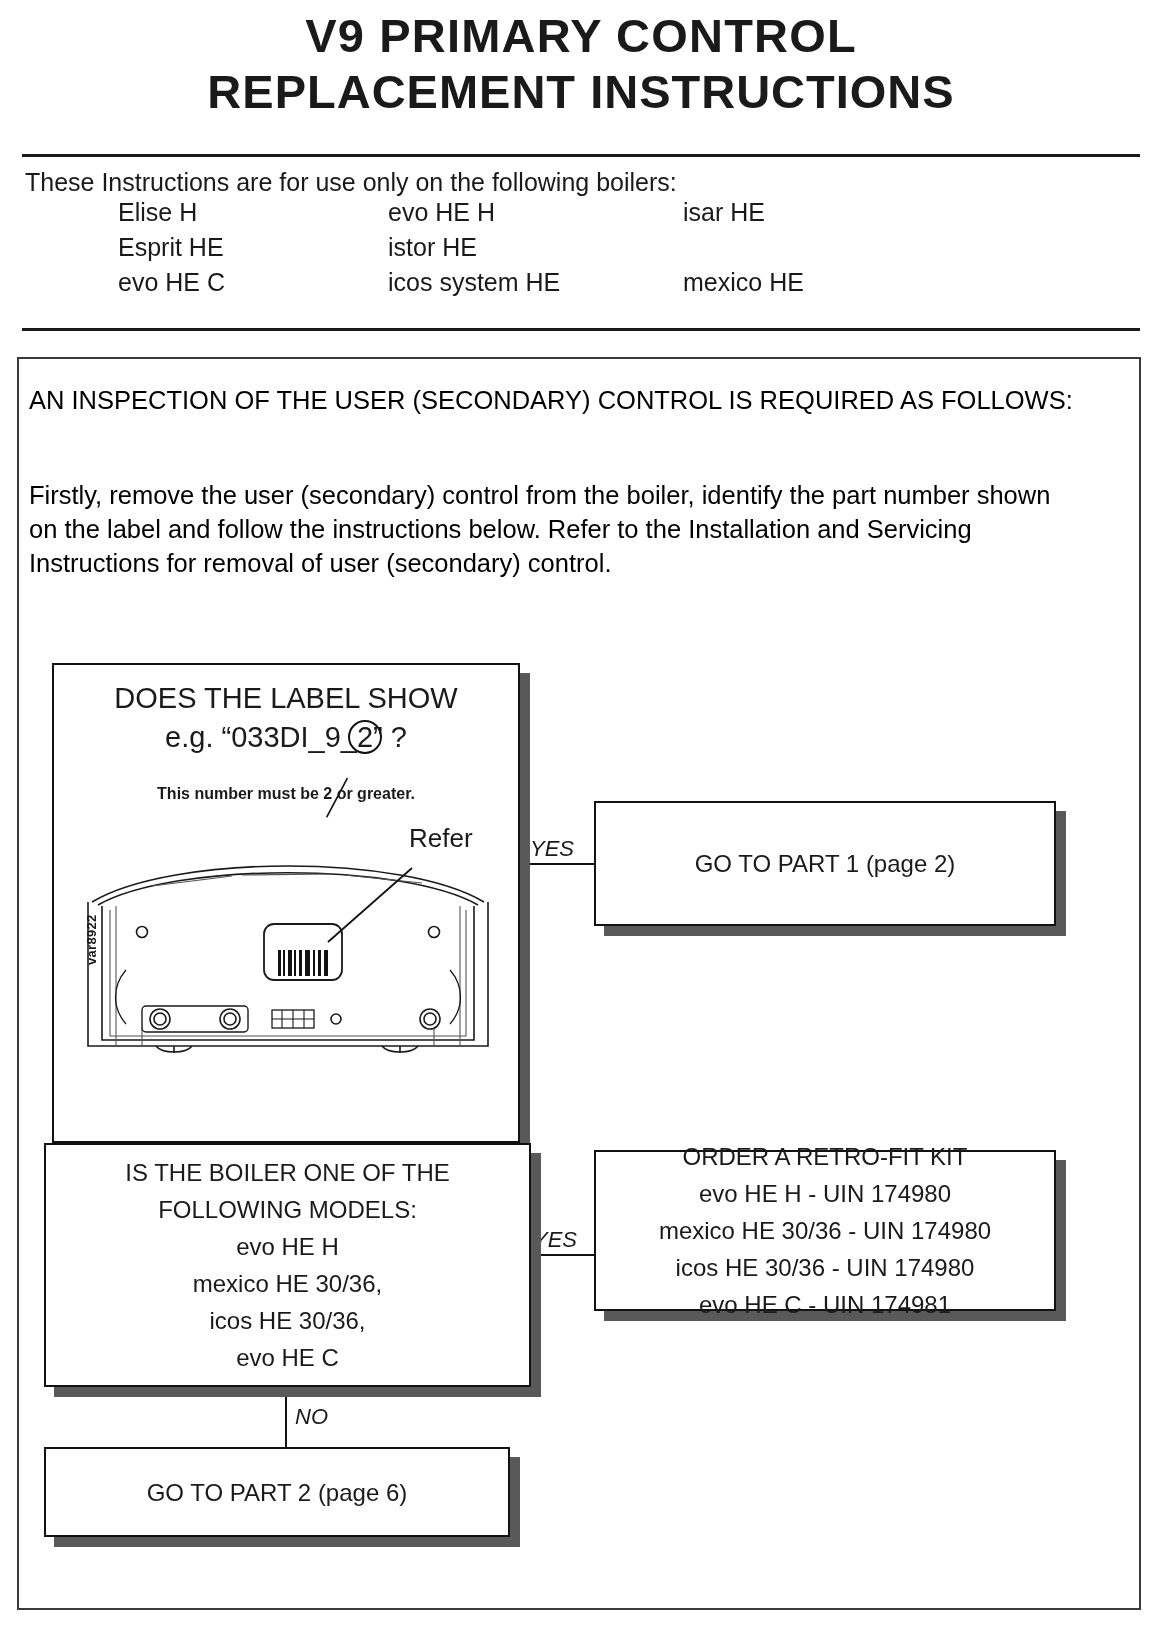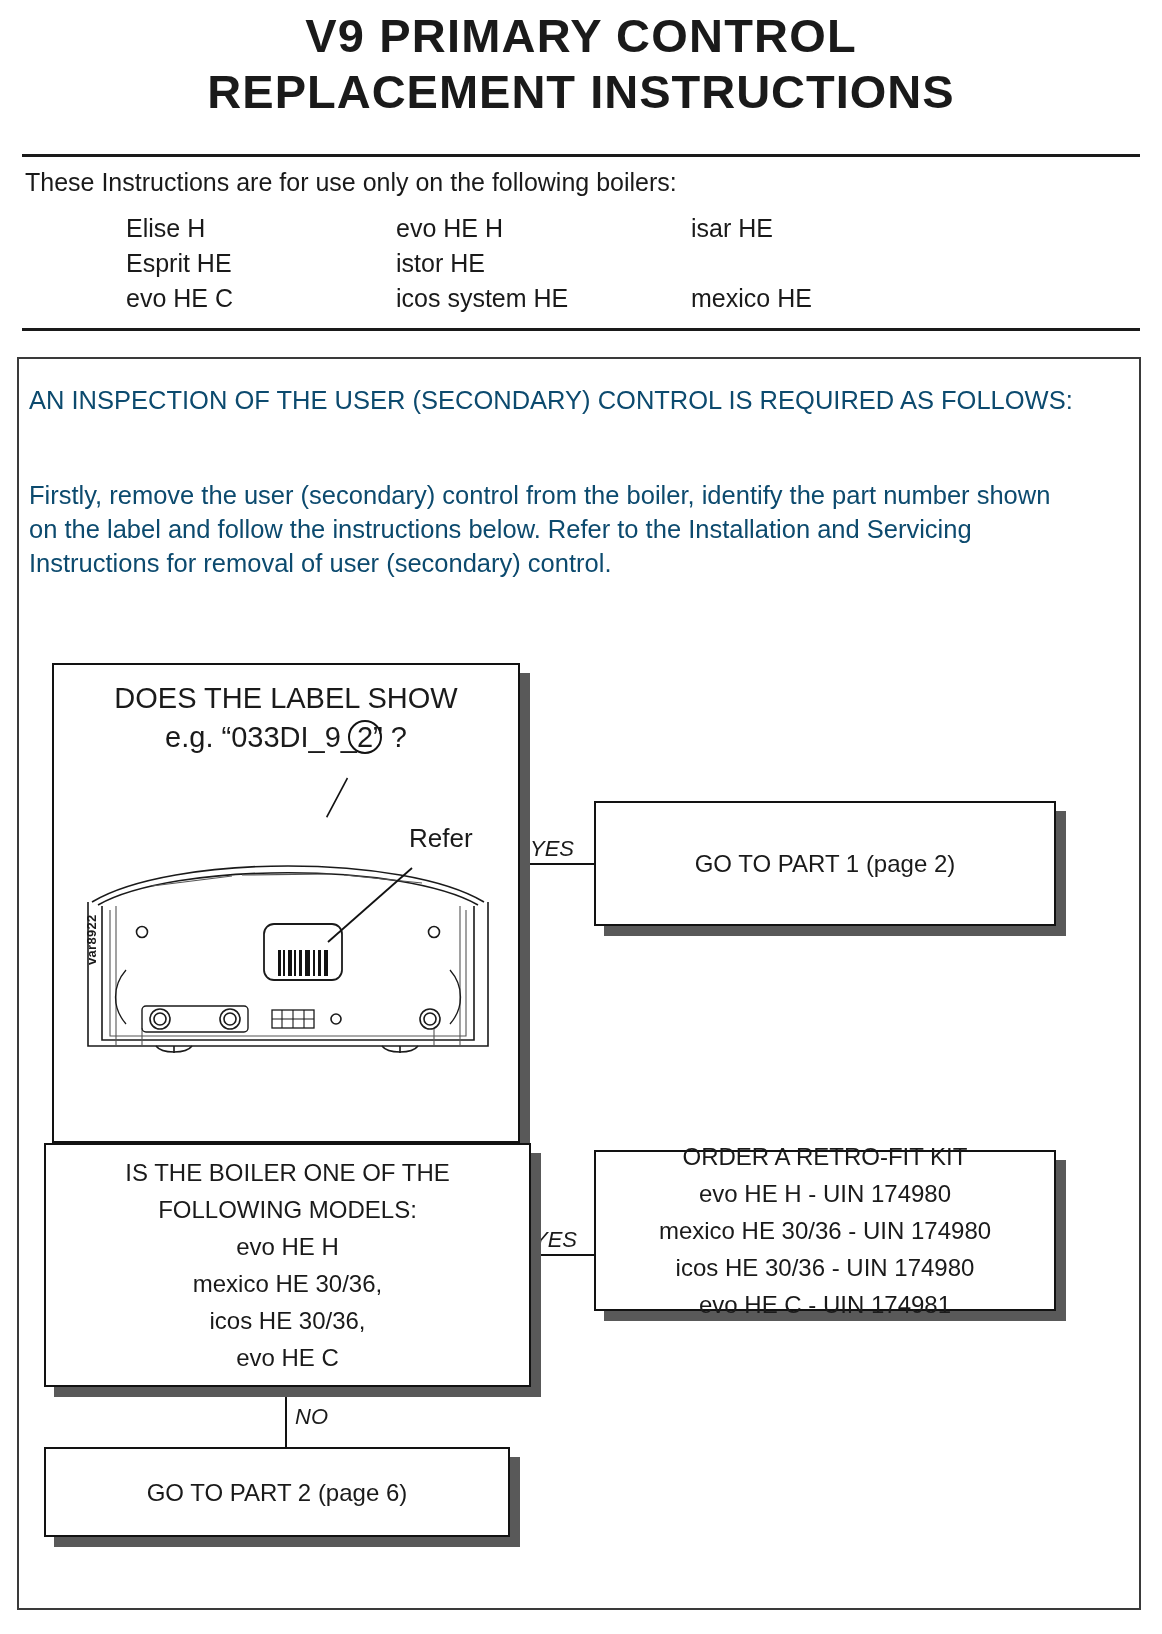--- a/index.html
+++ b/index.html
@@ -48,23 +48,22 @@
     left: 25px;
     top: 168px;
     font-size: 25px;
     white-space: nowrap;
   }
 
   
   .models {
     position: absolute;
     left: 118px;
-    top: 214px;
+    top: 198px;
     width: 1000px;
-    margin-left: 8px;
   }
   .models .row {
     display: flex;
     height: 35px;
     align-items: flex-start;
   }
   .models .cell {
     font-size: 25px;
     white-space: nowrap;
   }
@@ -81,21 +80,21 @@
     height: 1253px;
     border: 2px solid #3a3a3a;
     box-sizing: border-box;
     background: #fff;
   }
 
   .para {
     position: absolute;
     font-size: 25.5px;
     line-height: 34px;
-    color: #0c4a6e;
+    color: #000000;
   }
   .para-head {
     left: 29px;
     top: 383px;
     width: 1070px;
   }
   .para-body {
     left: 29px;
     top: 478px;
     width: 1040px;
@@ -306,20 +305,21 @@
     <div>DOES THE LABEL SHOW</div>
     <div>
       <span>e.g. “033DI_9_</span><span class="circle-2">2</span><span>” ?</span>
     </div>
   </div>
 
   <svg class="leader-line" viewBox="0 0 468 400" preserveAspectRatio="none">
     <line x1="296" y1="95" x2="275" y2="128" stroke="#121212" stroke-width="1.6"></line>
   </svg>
 
+  <div class="q1-note">This number must be 2 or greater.</div>
 
   <div class="label-callout">Refer</div>
 
   <svg class="illus" viewBox="0 0 412 205" preserveAspectRatio="none">
     <g fill="none" stroke="#1a1a1a" stroke-width="1.6">
 
       <path d="M10 52 C 90 4, 322 4, 402 52"></path>
       <path d="M16 55 C 92 12, 320 12, 396 55"></path>
 
       <path d="M6 52 L6 196 L406 196 L406 52"></path>

